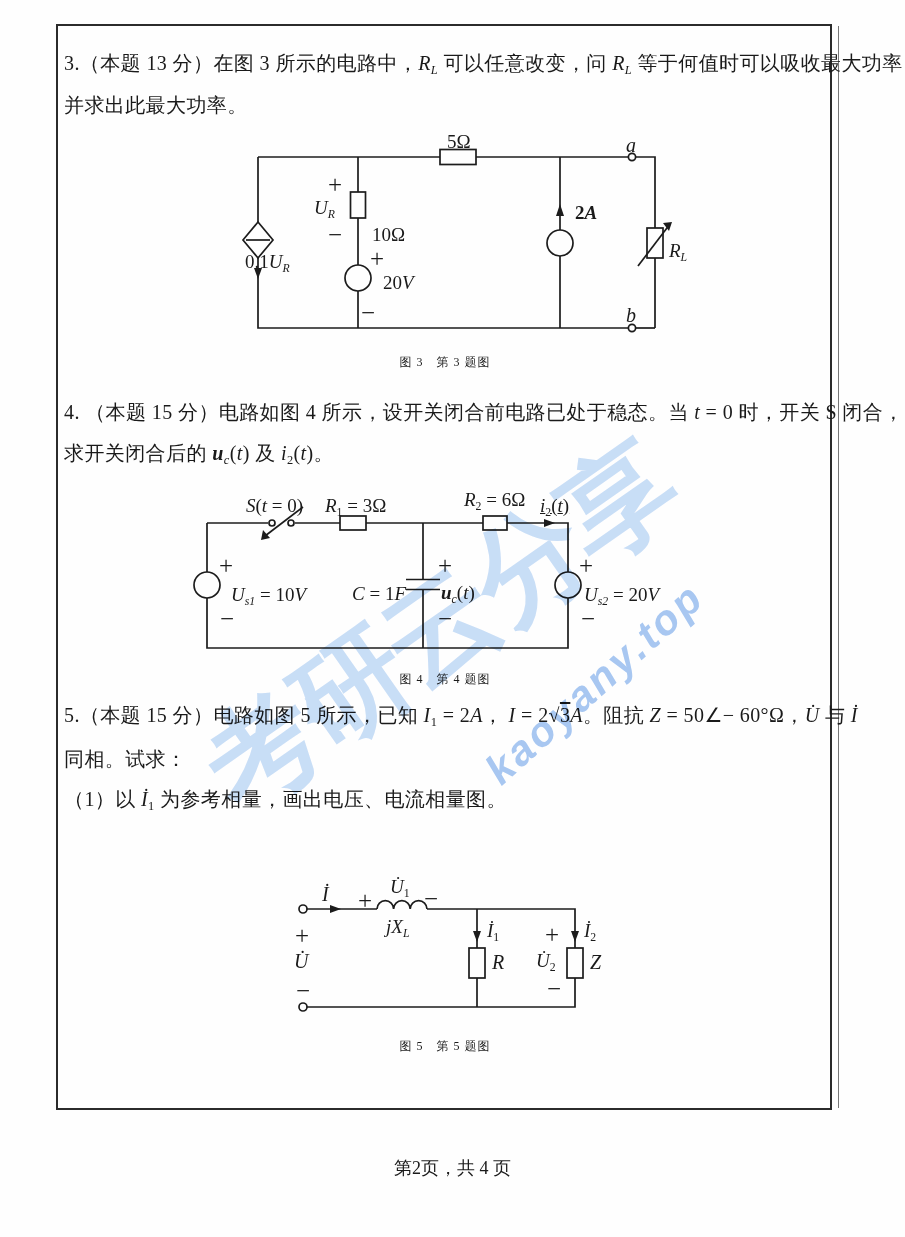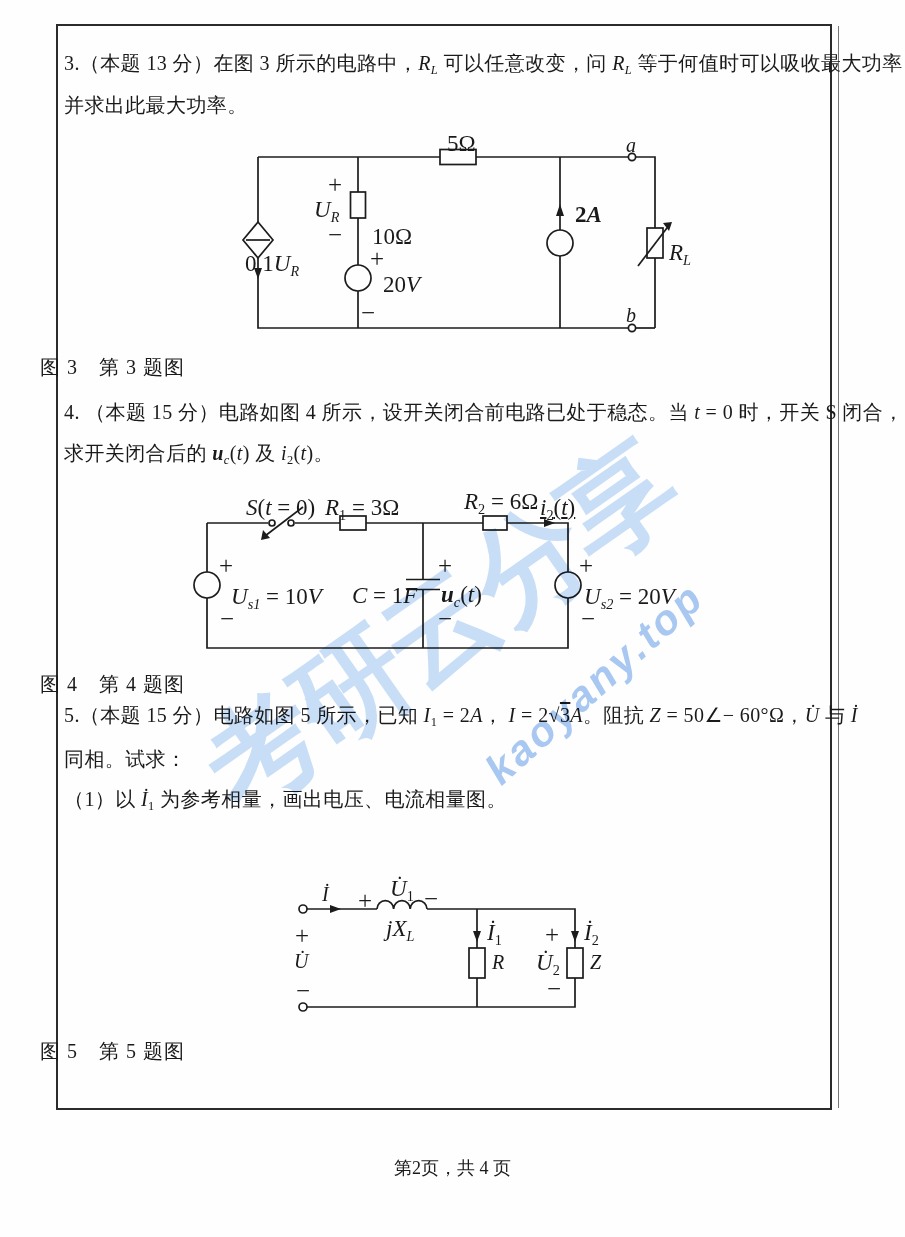--- a/index.html
+++ b/index.html
@@ -2,23 +2,23 @@
 <html><head>
 <meta charset="utf-8">
 <style>
   html,body{margin:0;padding:0;background:#ffffff;}
   #page{position:relative;width:905px;height:1237px;background:#fefefe;overflow:hidden;
         font-family:"Liberation Serif",serif;color:#1a1a1a;}
   .frame{position:absolute;left:56px;top:24px;width:776px;height:1086px;
          border:2px solid #2b2b2b;box-sizing:border-box;}
   .scanline{position:absolute;left:838px;top:26px;width:1px;height:1082px;background:#777;}
   .line{position:absolute;font-size:20px;white-space:nowrap;letter-spacing:0.4px;}
-  .lbl{position:absolute;font-size:23px;white-space:nowrap;}
+  .lbl{position:absolute;font-size:19px;white-space:nowrap;}
   .sign{position:absolute;font-size:25px;font-weight:400;white-space:nowrap;line-height:1;}
-  .caption{position:absolute;left:40px;width:778px;font-size:20px;letter-spacing:1px;}
+  .caption{position:absolute;left:56px;width:778px;text-align:center;font-size:12px;letter-spacing:1px;}
   .footer{position:absolute;left:0;top:1156px;width:905px;text-align:center;font-size:18px;}
   svg{position:absolute;overflow:visible;}
   .wire{stroke:#1c1c1c;stroke-width:1.7;fill:none;}
   .part{stroke:#1c1c1c;stroke-width:1.7;fill:#fefefe;}
   .ah{fill:#1c1c1c;stroke:none;}
   .sg-i{font-style:italic;}
   .sg-bi{font-style:italic;font-weight:bold;}
   .sg-sub{font-size:0.62em;vertical-align:-0.35em;}
   .sg-isub{font-style:italic;font-size:0.62em;vertical-align:-0.35em;}
   .sg-ol{text-decoration:overline;}

